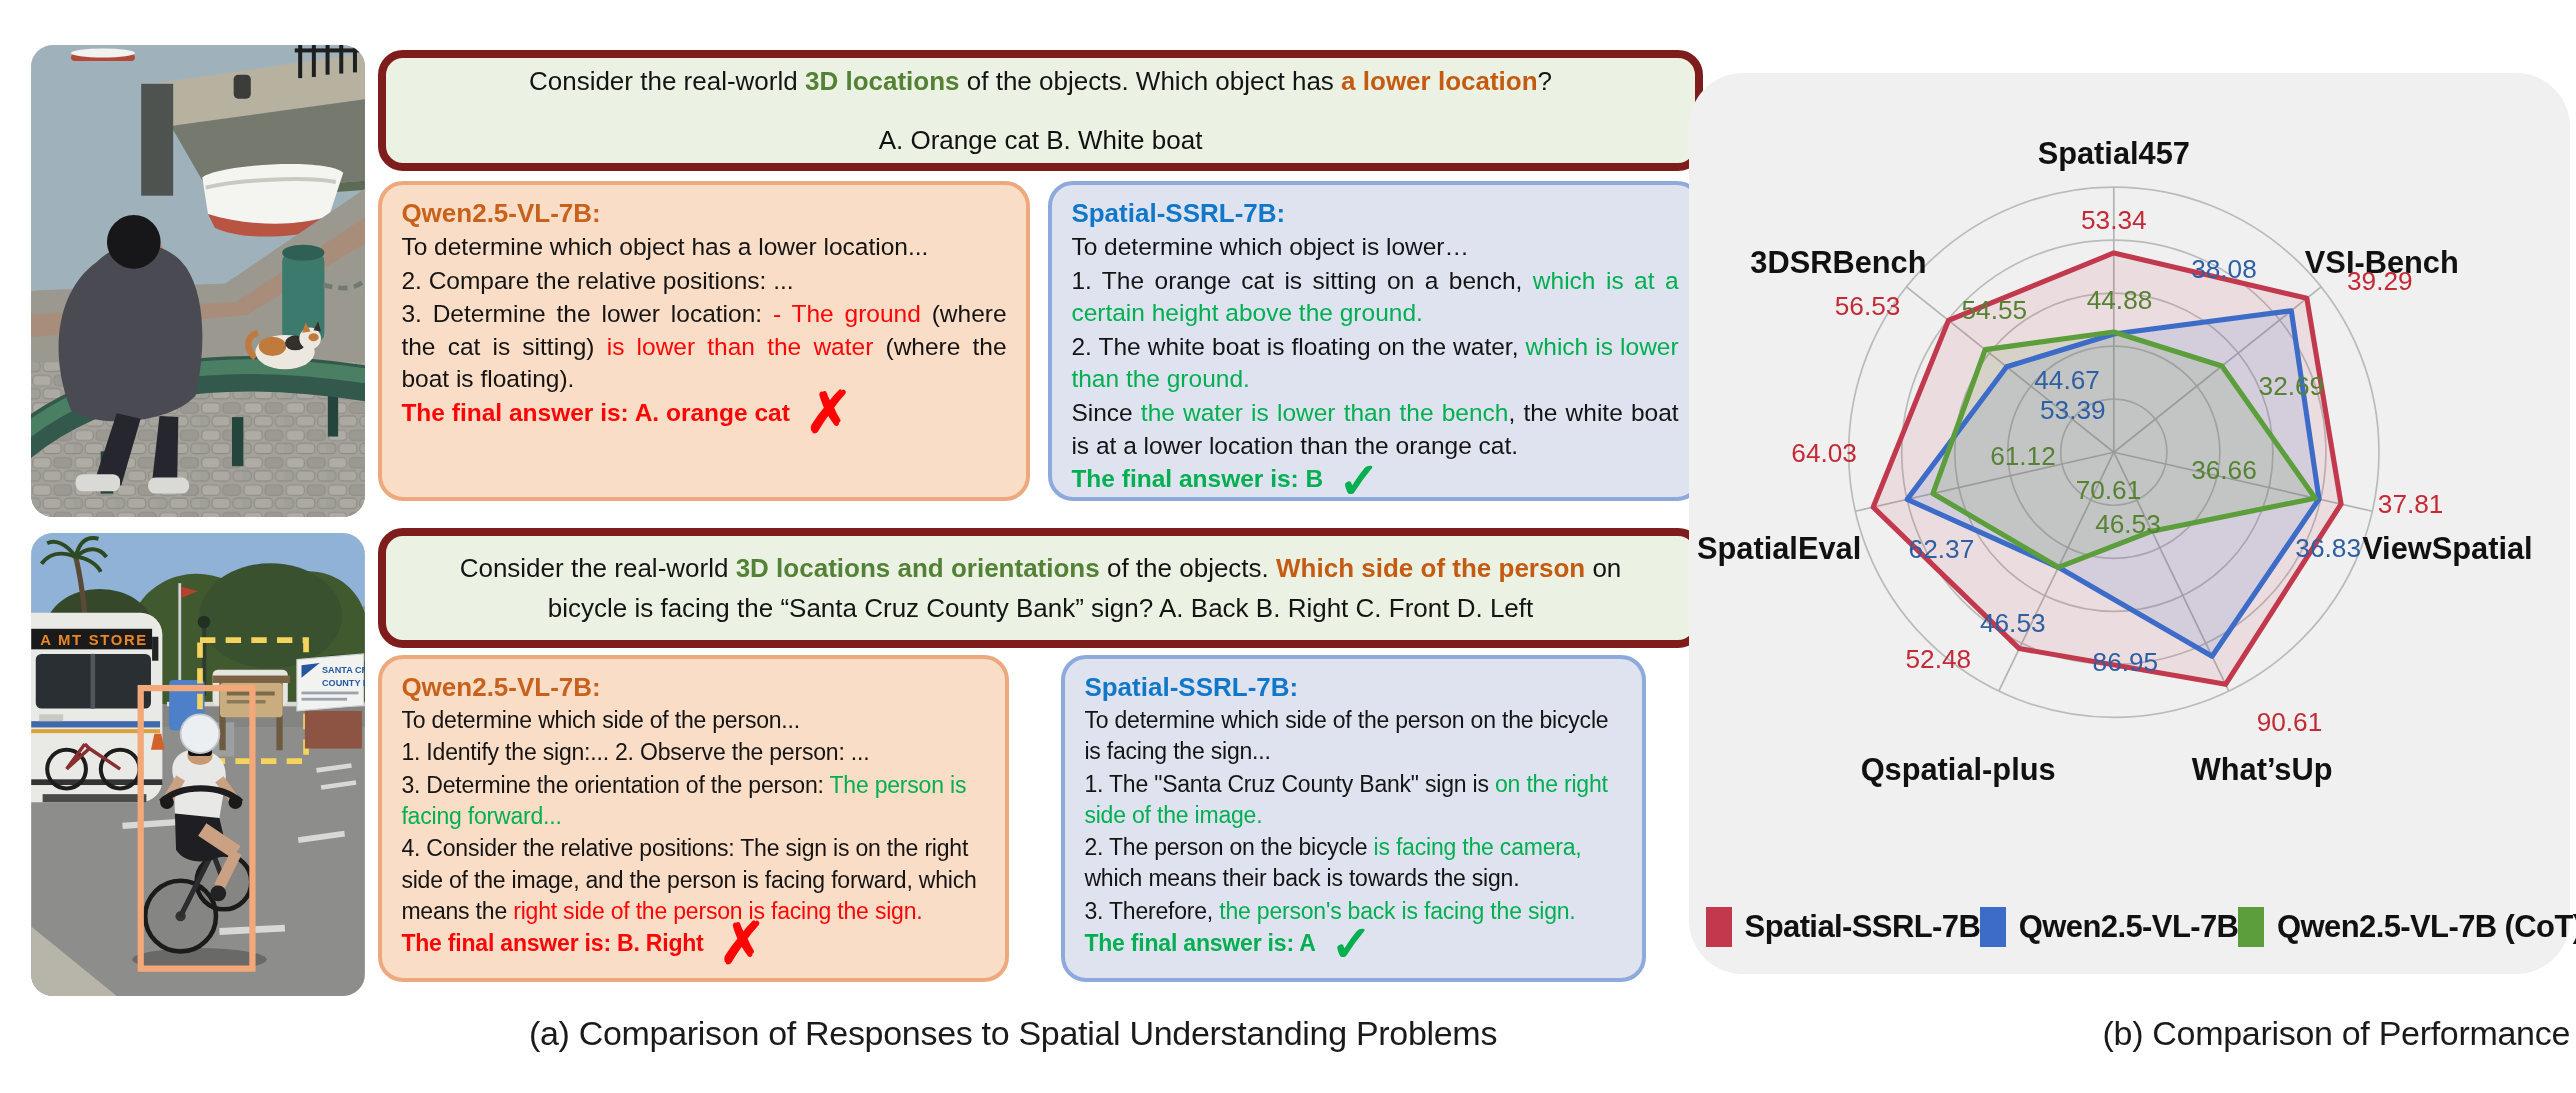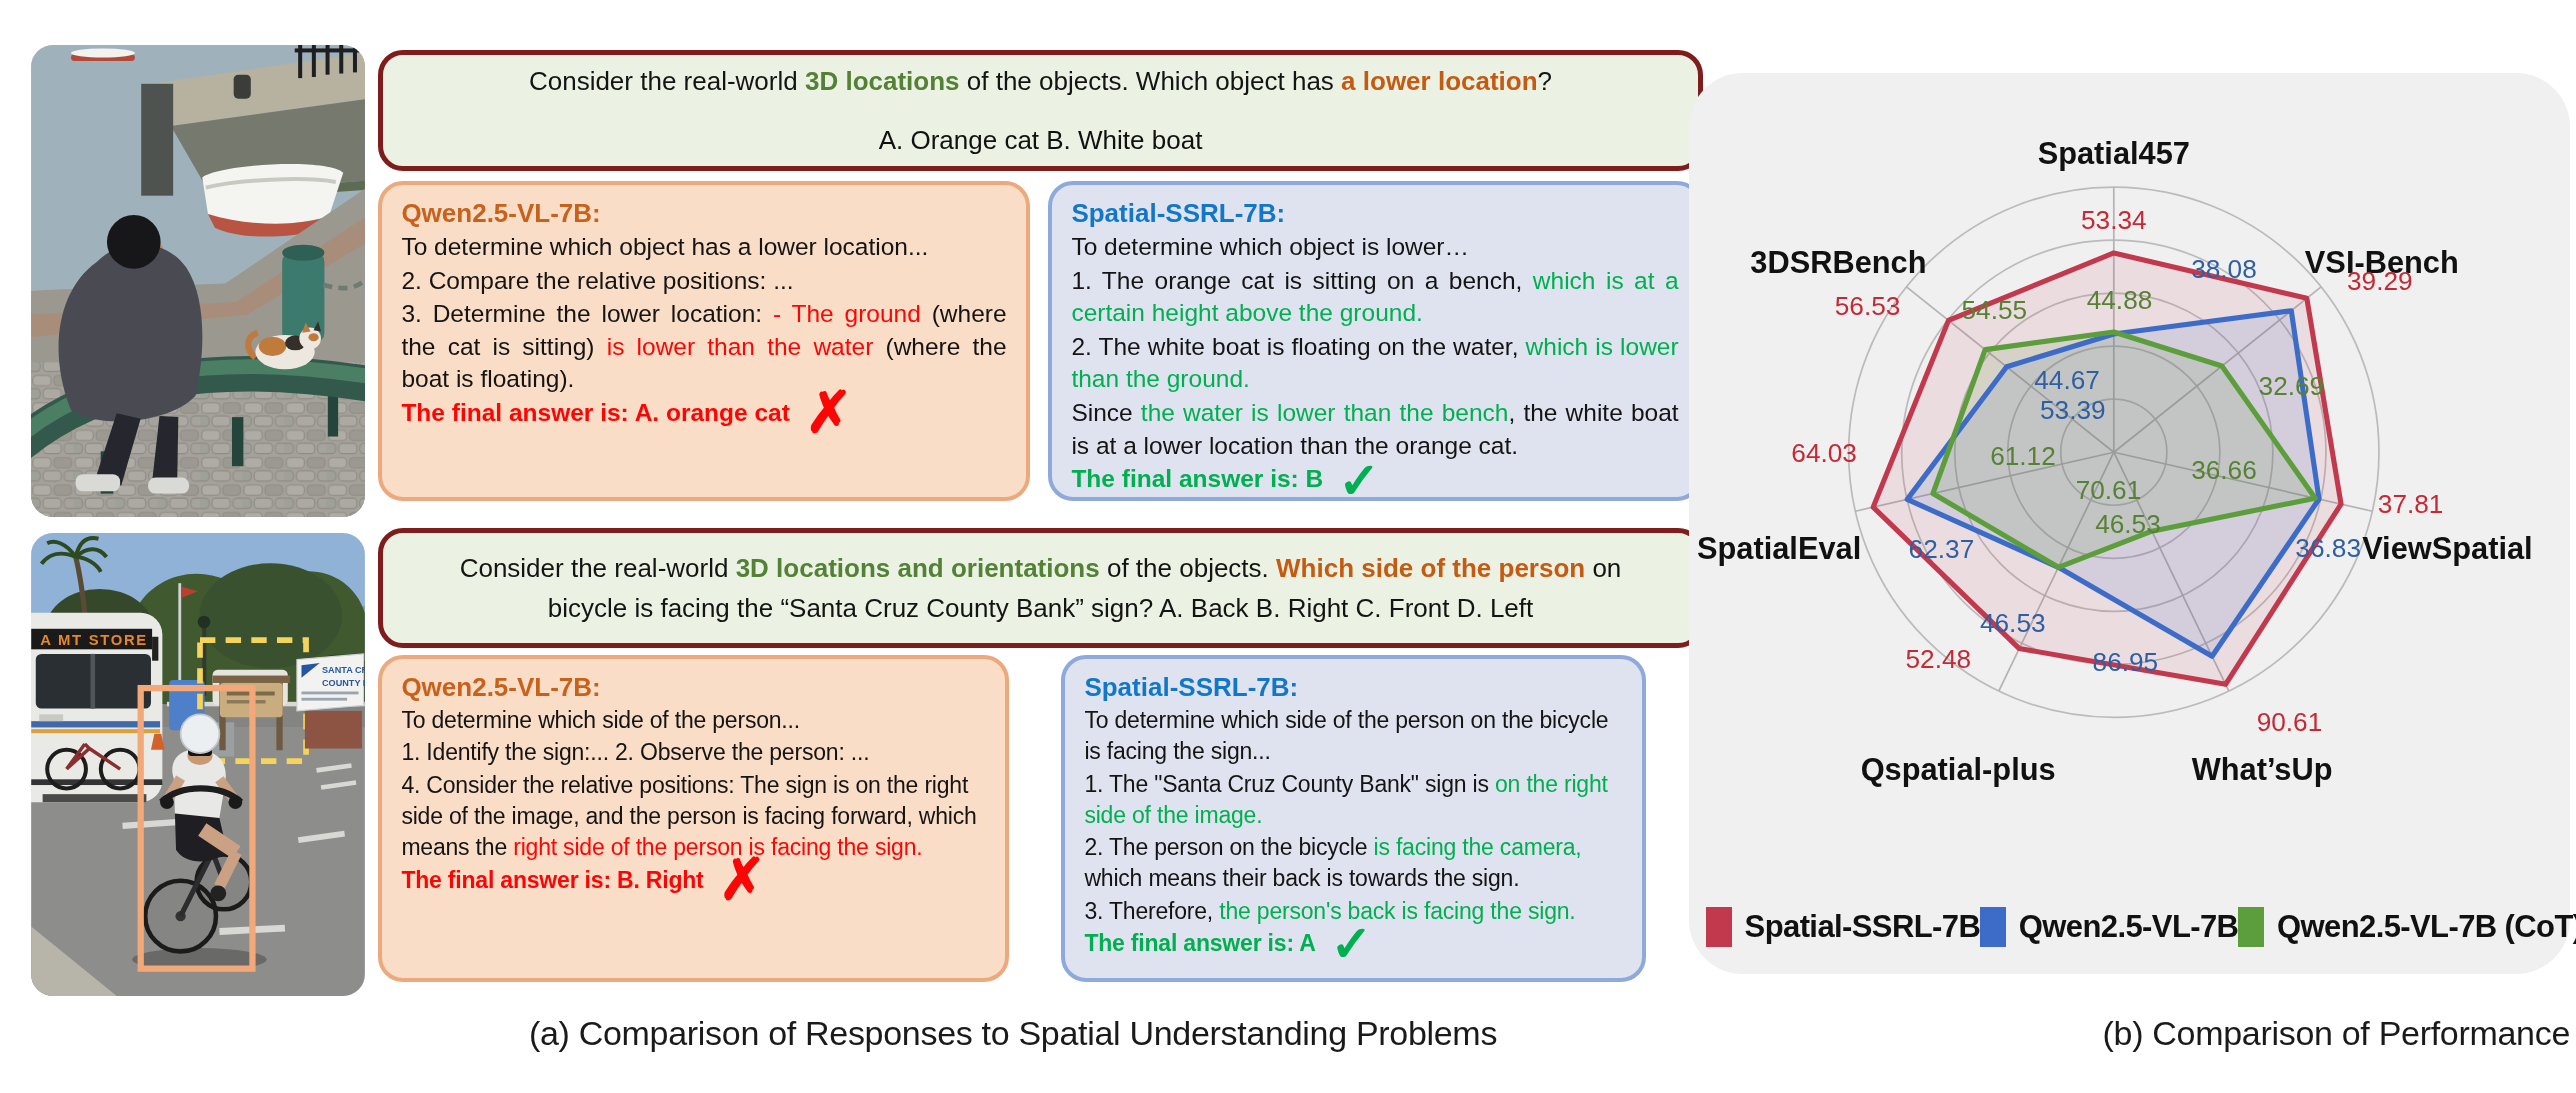--- a/index.html
+++ b/index.html
@@ -7,21 +7,21 @@
     position:relative;width:2576px;height:1094px;overflow:hidden;
     font-family:"Liberation Sans",sans-serif;color:#111;
   }
 
   
   .photo{position:absolute;border-radius:22px;overflow:hidden;background:#cfd4d6;}
   .photo svg{display:block;}
 
   
   .qbox{
-    position:absolute;background:#EBF2E3;border:5px solid #7f1d1d;border-radius:25px;
+    position:absolute;background:#EBF2E3;border:8px solid #7f1d1d;border-radius:25px;
     display:flex;flex-direction:column;justify-content:center;align-items:center;
     font-size:26px;line-height:1.55;text-align:center;padding:0 40px;box-sizing:border-box;gap:18px;
   }
   .abox{
     position:absolute;border-radius:25px;box-sizing:border-box;
     padding:12.6px 19.4px 11.4px 19.4px;overflow:hidden;
   }
   .abox.orange{background:#FADDC6;border:4px solid #ECA97E;}
   .abox.blue{background:#DEE3EF;border:4px solid #8EA9DB;}
   .abox .btitle{font-weight:700;font-size:26px;margin-bottom:2.3px;}
@@ -271,20 +271,21 @@
 
 <div class="qbox" style="left:378px;top:528px;width:1325px;height:120px;">
   <div><span class="s-k">Consider the real-world </span><span class="s-dg">3D locations and orientations</span><span class="s-k"> of the objects. </span><span class="s-ob">Which side of the person</span><span class="s-k"> on bicycle is facing the “Santa Cruz County Bank” sign? A. Back B. Right C. Front D. Left</span></div>
 </div>
 
 <div class="abox orange" style="left:378px;top:655px;width:631px;height:327px;">
   <div class="btitle">Qwen2.5-VL-7B:</div>
   <div class="box-body small">
       <div class="para"><span class="s-k">To determine which side of the person...</span></div>
       <div class="para"><span class="s-k">1. Identify the sign:...  2. Observe the person: ...</span></div>
+      <div class="para"><span class="s-k">3. Determine the orientation of the person: </span><span class="s-g">The person is facing forward...</span></div>
       <div class="para"><span class="s-k">4. Consider the relative positions: The sign is on the right side of the image, and the person is facing forward, which means the </span><span class="s-r">right side of the person is facing the sign.</span></div>
       <div class="para"><span class="s-rb">The final answer is: B. Right</span><span class="s-xm">✗</span></div>
     </div>
 </div>
 
 <div class="abox blue" style="left:1061px;top:655px;width:585px;height:327px;">
   <div class="btitle">Spatial-SSRL-7B:</div>
   <div class="box-body small">
       <div class="para"><span class="s-k">To determine which side of the person on the bicycle is facing the sign...</span></div>
       <div class="para"><span class="s-k">1. The "Santa Cruz County Bank" sign is </span><span class="s-g">on the right side of the image.</span></div>

